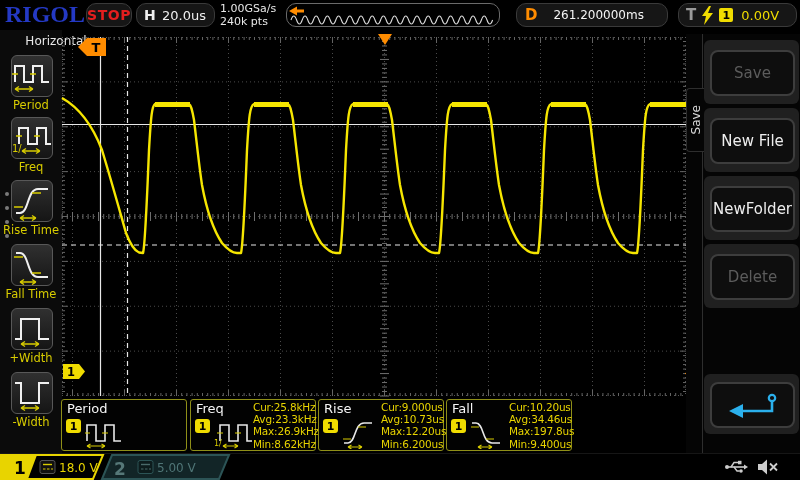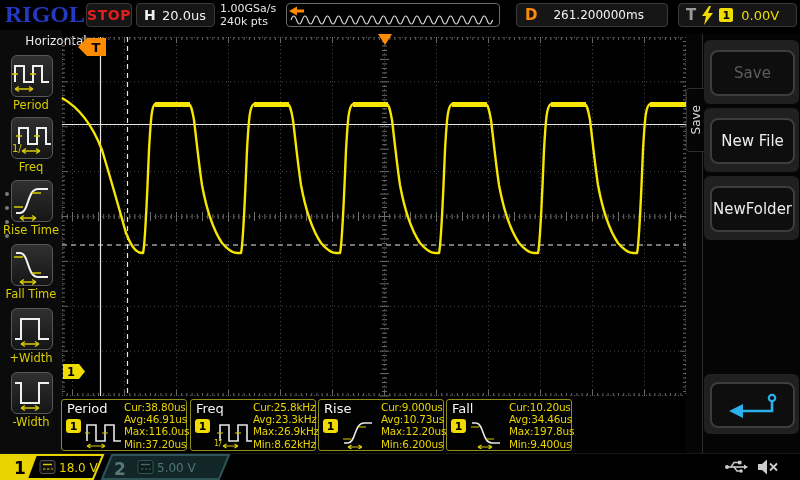--- a/index.html
+++ b/index.html
@@ -1,21 +1,21 @@
 <!DOCTYPE html>
 <html><head>
 <meta charset="utf-8">
 <style>
   html,body{margin:0;padding:0;background:#000;}
   #scope{position:relative;width:800px;height:480px;background:#000;overflow:hidden;
          font-family:"DejaVu Sans","Liberation Sans",sans-serif;}
   
   #topbar{position:absolute;left:0;top:0;width:800px;height:30px;background:#000;}
   .tb-box{position:absolute;top:3px;height:24px;background:#161616;border:1px solid #3a3a3a;
-          border-radius:4px;display:flex;align-items:center;box-sizing:border-box;}
+          border-radius:10px;display:flex;align-items:center;box-sizing:border-box;}
   #logo{position:absolute;left:5px;top:1px;font-family:"Liberation Serif","DejaVu Serif",serif;
         font-weight:bold;font-size:24px;color:#2439c4;letter-spacing:0px;}
   #stopbox{left:86px;width:46px;justify-content:center;}
   #stopbox span{color:#e41e1e;font-weight:bold;font-size:14px;letter-spacing:.5px;}
   #hbox{left:136px;width:79px;}
   #hbox .hl{color:#f0f0f0;font-weight:bold;font-size:14px;margin-left:7px;}
   #hbox .hv{color:#f0f0f0;font-size:13px;margin-left:auto;margin-right:8px;}
   #srate{position:absolute;left:220px;top:2px;color:#e8e8e8;font-size:11px;line-height:13px;}
   #membar{left:286px;width:214px;background:#000;border-color:#6a6a6a;}
   #dbox{left:516px;width:152px;}
@@ -837,45 +837,42 @@
 
     <div class="rm-slot" style="top:6px">
       <div class="rm-btn rm-off">Save</div>
     </div>
     <div class="rm-slot" style="top:74px">
       <div class="rm-btn rm-on">New File</div>
     </div>
     <div class="rm-slot" style="top:142px">
       <div class="rm-btn rm-on">NewFolder</div>
     </div>
+    <div class="rm-slot" style="top:210px">
+      <div class="rm-btn rm-off">Delete</div>
+    </div>
     <div class="rm-slot" style="top:340px;height:60px">
       <div class="rm-btn" style="top:8px">
         <svg width="56" height="26">
           <circle cx="47" cy="6" r="3.2" stroke="#2bb0ec" stroke-width="2.2" fill="none"></circle>
           <path d="M47,9 V19 H16" stroke="#2bb0ec" stroke-width="2.6" fill="none"></path>
           <polygon points="18,12 4,19 18,26" fill="#2bb0ec"></polygon>
         </svg>
       </div>
     </div>
   </div>
 
   <div class="meas-box" style="left:61px">
     <div class="meas-name">Period</div>
     <div class="meas-badge">1</div>
     <div class="meas-icon"><svg width="40" height="30">
       <path d="M2,22 V6 H11 V22 H20 V6 H29 V22 H36" stroke="#e8e8e8" stroke-width="1.6" fill="none"></path>
       <path d="M0,14 H5 M17,14 H23" stroke="#d8cc00" stroke-width="1.1" fill="none"></path>
       <path d="M2,27 H20 M2,27 l3.5,-2 M2,27 l3.5,2 M20,27 l-3.5,-2 M20,27 l-3.5,2" stroke="#d8cc00" stroke-width="1.2" fill="none"></path>
     </svg></div>
-    <div class="meas-vals">
-      <div>Cur:38.80us</div>
-      <div>Avg:46.91us</div>
-      <div>Max:116.0us</div>
-      <div>Min:37.20us</div>
-    </div>
   </div>
 
   <div class="meas-box" style="left:190px">
     <div class="meas-name">Freq</div>
     <div class="meas-badge">1</div>
     <div class="meas-icon"><svg width="40" height="30">
       <path d="M6,22 V6 H15 V22 H24 V6 H33 V22 H38" stroke="#e8e8e8" stroke-width="1.6" fill="none"></path>
       <path d="M3,14 H9 M21,14 H27" stroke="#d8cc00" stroke-width="1.1" fill="none"></path>
       <text x="0" y="27" font-size="8" fill="#d8cc00" font-family="DejaVu Sans">1/</text>
       <path d="M9,27 H24 M9,27 l3.5,-2 M9,27 l3.5,2 M24,27 l-3.5,-2 M24,27 l-3.5,2" stroke="#d8cc00" stroke-width="1.2" fill="none"></path>

